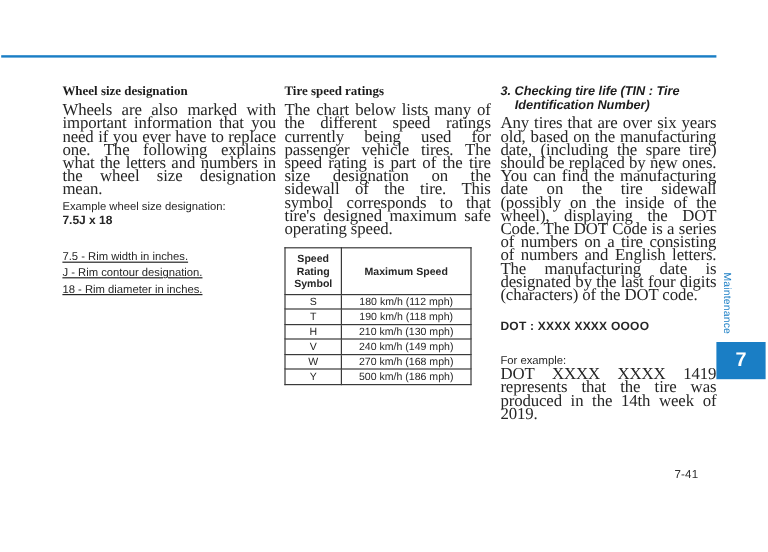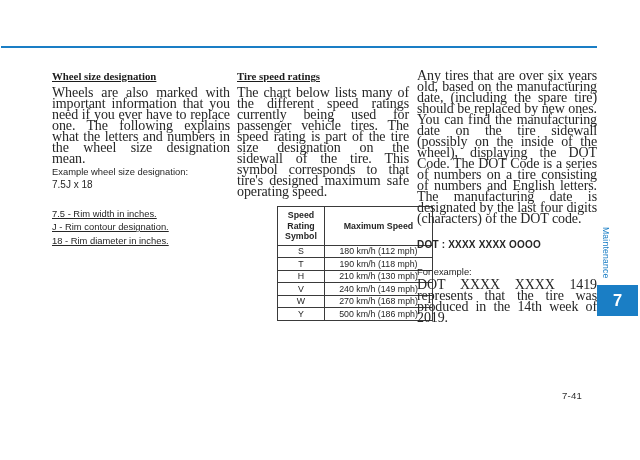--- a/index.html
+++ b/index.html
@@ -22,21 +22,20 @@
   .col-1 { left: 52px;  width: 178px; }
   .col-2 { left: 237px; width: 172px; }
   .col-3 { left: 417px; width: 180px; }
 
   .serif-heading {
     font-family: "Liberation Serif", serif;
     font-weight: bold;
     font-size: 10.8px;
     margin: 0 0 5px 0;
     color: #1c1c1c;
-    text-decoration: underline;
   }
   .italic-heading {
     font-family: "Liberation Sans", sans-serif;
     font-weight: bold;
     font-style: italic;
     font-size: 10.6px;
     line-height: 12px;
     margin: 0 0 4px 0;
     padding-left: 12px;
     text-indent: -12px;
@@ -44,30 +43,29 @@
   }
   .body-p {
     font-size: 14px;
     line-height: 11px;
     text-align: justify;
     margin: 0 0 2px 0;
     letter-spacing: -0.1px;
     font-family: Liberation Serif, serif;
   }
   .example-label { font-size: 9.4px; line-height: 12px; margin: 2px 0 1px 0; }
-  .example-value { font-size: 10px; font-weight: normal; margin: 1px 0 16px 0; }
+  .example-value { font-size: 10px; font-weight: bold; margin: 1px 0 16px 0; }
   .rim-items { margin-top: 17px; }
   .rim-items p { font-size: 9.4px; line-height: 13.3px; margin: 0; text-decoration: underline; }
 
   table.speed-table {
     border-collapse: collapse;
     width: 156px;
     margin-top: 9px;
     table-layout: fixed;
-    margin-left: 40px;
   }
   .speed-table th, .speed-table td {
     border: 1px solid #3a3a3a;
     text-align: center;
     vertical-align: middle;
     padding: 0;
   }
   .speed-table th {
     font-size: 8.8px;
     line-height: 10.5px;
@@ -176,20 +174,21 @@
         </tr>
         <tr>
           <td>Y</td>
           <td>500 km/h (186 mph)</td>
         </tr>
       </tbody>
     </table>
   </div>
 
   <div class="col col-3">
+    <h3 class="italic-heading">3. Checking tire life (TIN : Tire Identification Number)</h3>
     <p class="body-p">Any tires that are over six years old, based on the manufacturing date, (including the spare tire) should be replaced by new ones. You can find the manufacturing date on the tire sidewall (possibly on the inside of the wheel), displaying the DOT Code. The DOT Code is a series of numbers on a tire consisting of numbers and English letters. The manufacturing date is designated by the last four digits (characters) of the DOT code.</p>
     <p class="dot-code">DOT : XXXX XXXX OOOO</p>
     <p class="for-example">For example:</p>
     <p class="body-p">DOT XXXX XXXX 1419 represents that the tire was produced in the 14th week of 2019.</p>
   </div>
 
   <div class="side-label">Maintenance</div>
   <div class="chapter-tab">
     <span class="num">7</span>
   </div>

